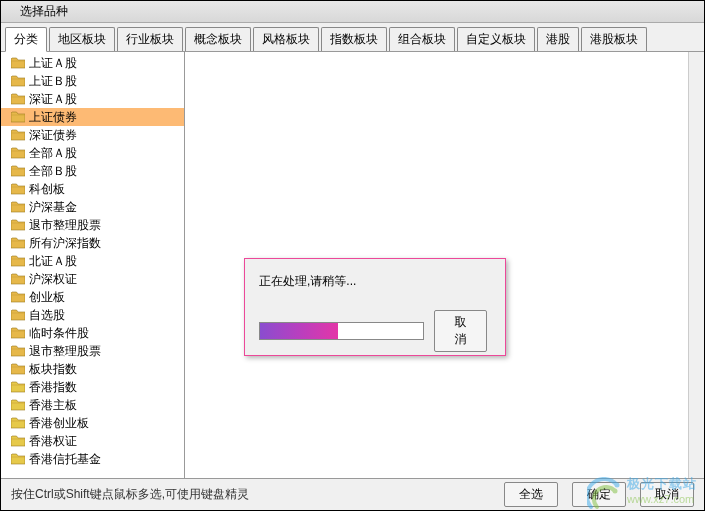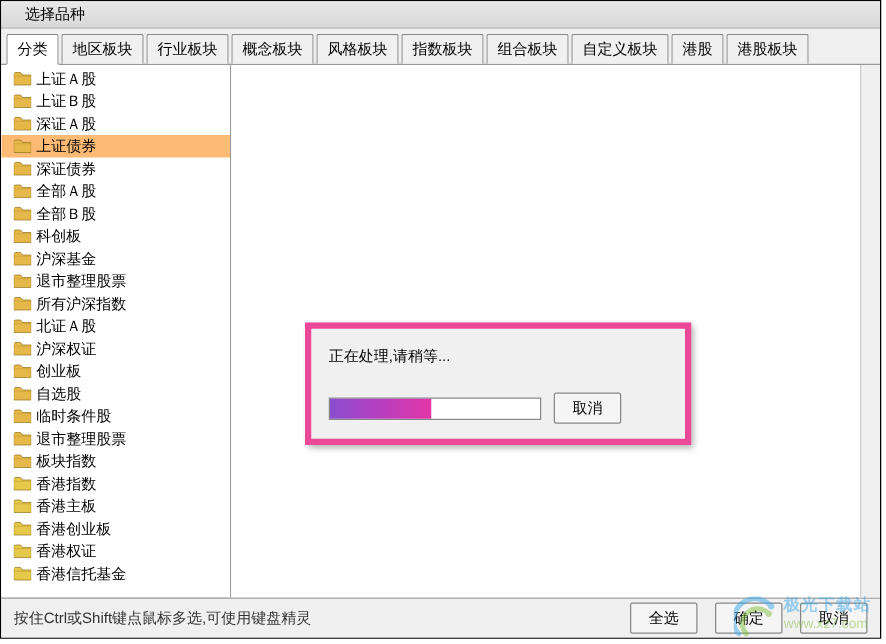--- a/index.html
+++ b/index.html
@@ -115,24 +115,24 @@
   right: 0; top: 0; bottom: 0;
   width: 16px;
   background: #f0f0f0;
   border-left: 1px solid #ccc;
 }
 
 .progress-dialog {
   position: absolute;
   left: 244px;
   top: 258px;
-  width: 309px;
+  width: 262px;
   height: 98px;
   background: #f0f0f0;
-  border: 5px solid #ec4899;
+  border: 1px solid #ec4899;
   box-shadow: 2px 2px 5px rgba(0,0,0,0.3);
   padding: 14px 18px 10px 14px;
 }
 .progress-msg {
   font-size: 12px;
   margin-bottom: 20px;
 }
 .progress-row {
   display: flex;
   align-items: center;

